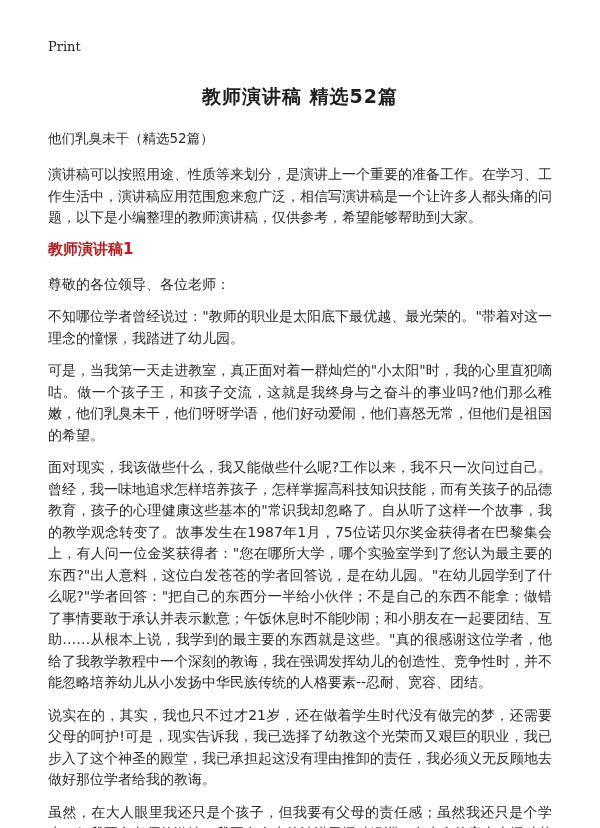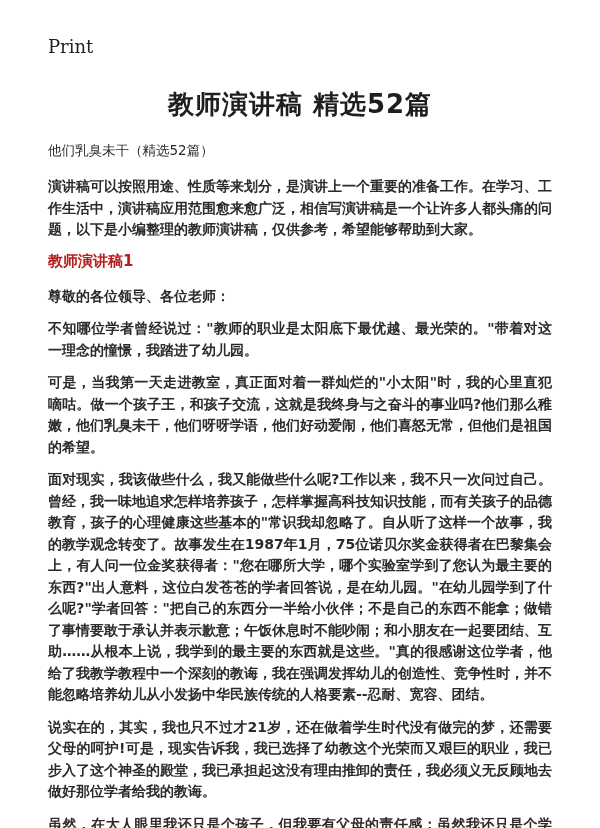--- a/index.html
+++ b/index.html
@@ -14,47 +14,46 @@
     margin: 0 auto;
     background: #ffffff;
     box-sizing: border-box;
     padding: 36px 48px 0 48px;
     overflow: hidden;
     color: #2b2b2b;
     font-family: "DejaVu Sans", sans-serif;
   }
   .print-label {
     font-family: "DejaVu Serif", "Liberation Serif", serif;
-    font-size: 18px;
+    font-size: 13px;
     color: #222222;
     margin: 0 0 30px 0;
     display: inline-block;
     cursor: pointer;
   }
   .doc-title {
-    font-size: 26px;
+    font-size: 19px;
     font-weight: bold;
     color: #1e1e1e;
     text-align: center;
     margin: 0 0 20px 0;
     letter-spacing: 1px;
   }
   .doc-subtitle {
     font-size: 13.5px;
     color: #2b2b2b;
     margin: 0 0 16px 0;
   }
   .body-text {
     font-size: 14px;
     line-height: 21.5px;
     text-align: justify;
     margin: 0 0 11px 0;
     color: #2b2b2b;
     word-break: break-all;
-    font-weight: bold;
   }
   .section-heading {
     font-size: 15px;
     font-weight: bold;
     color: #b91c1c;
     margin: 6px 0 15px 0;
   }
   .salutation {
   }
 </style>

